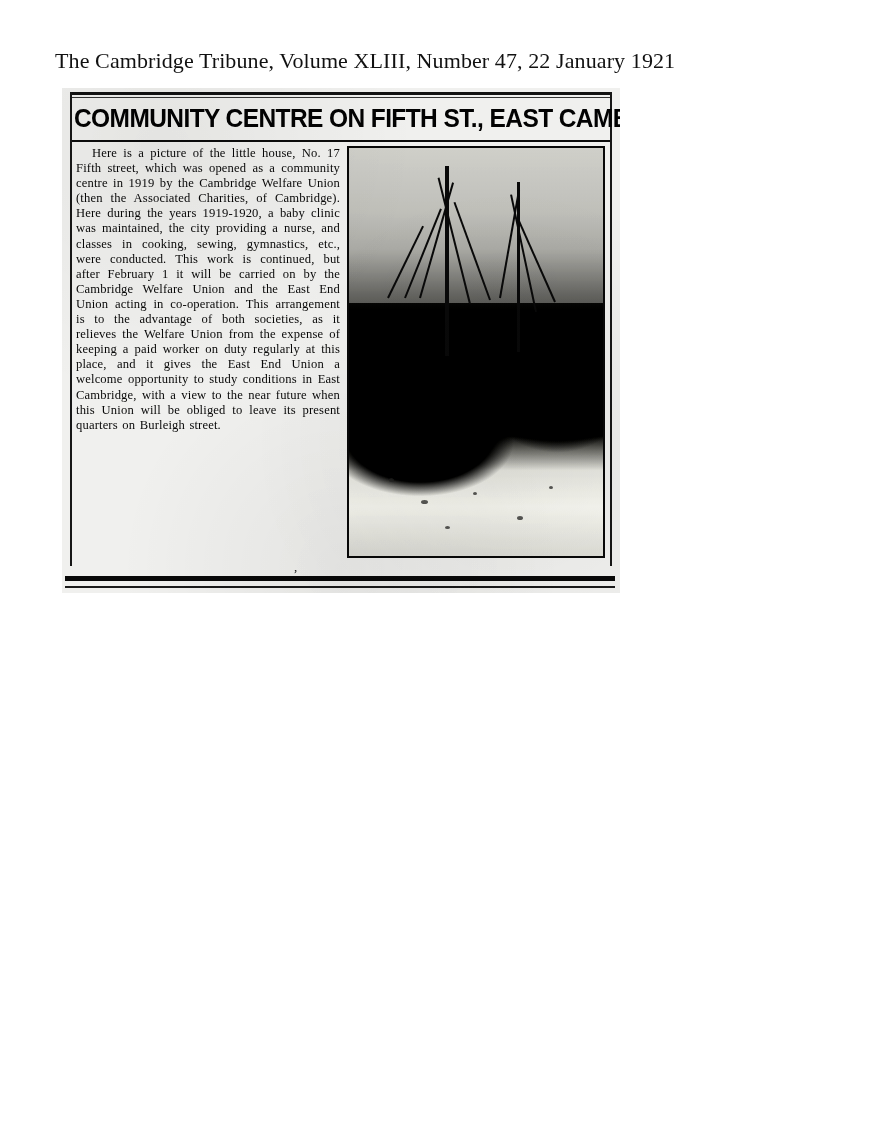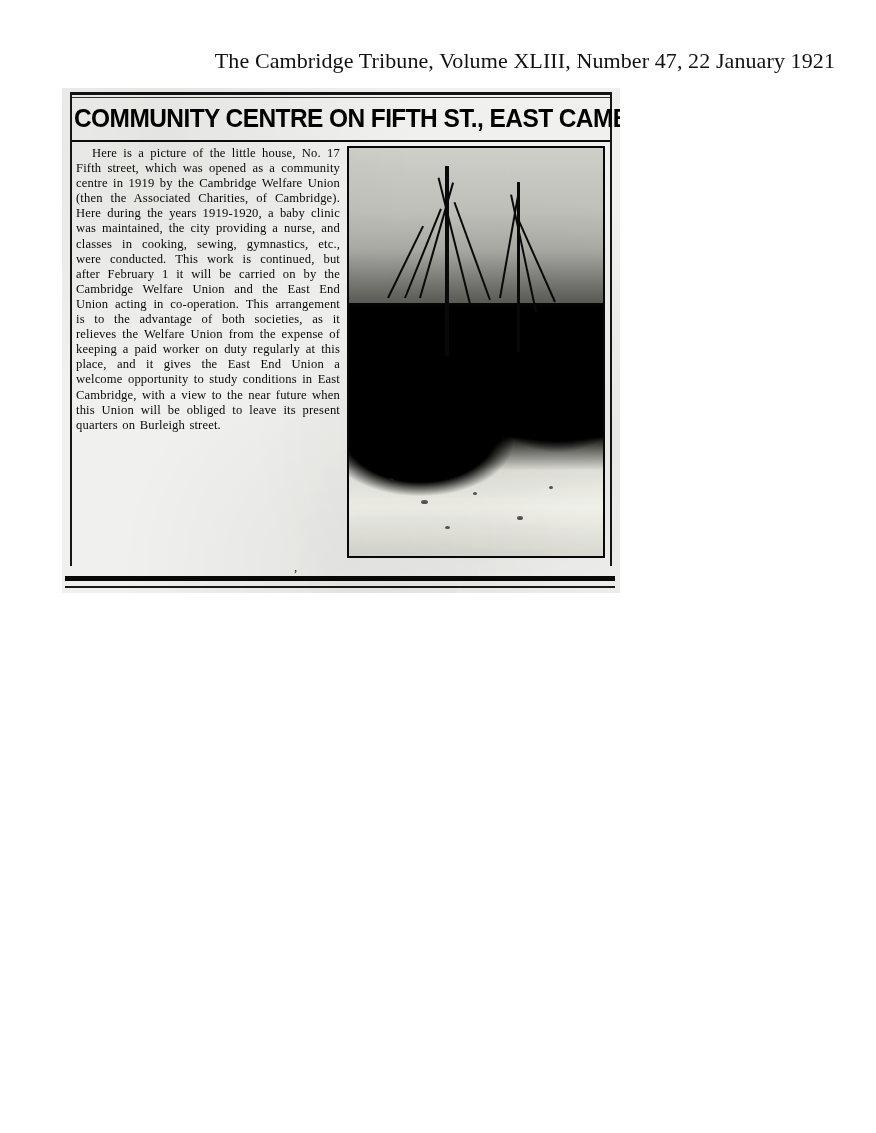--- a/index.html
+++ b/index.html
@@ -20,21 +20,20 @@
   .page-header {
     position: absolute;
     left: 55px;
     top: 48px;
     width: 780px;
     font-family: "Liberation Serif", serif;
     font-size: 22px;
     letter-spacing: 0.1px;
     color: #111;
     white-space: nowrap;
-    text-align: right;
   }
 
   
   .clipping {
     position: absolute;
     left: 62px;
     top: 88px;
     width: 558px;
     height: 505px;
     background: #e8e8e6;

